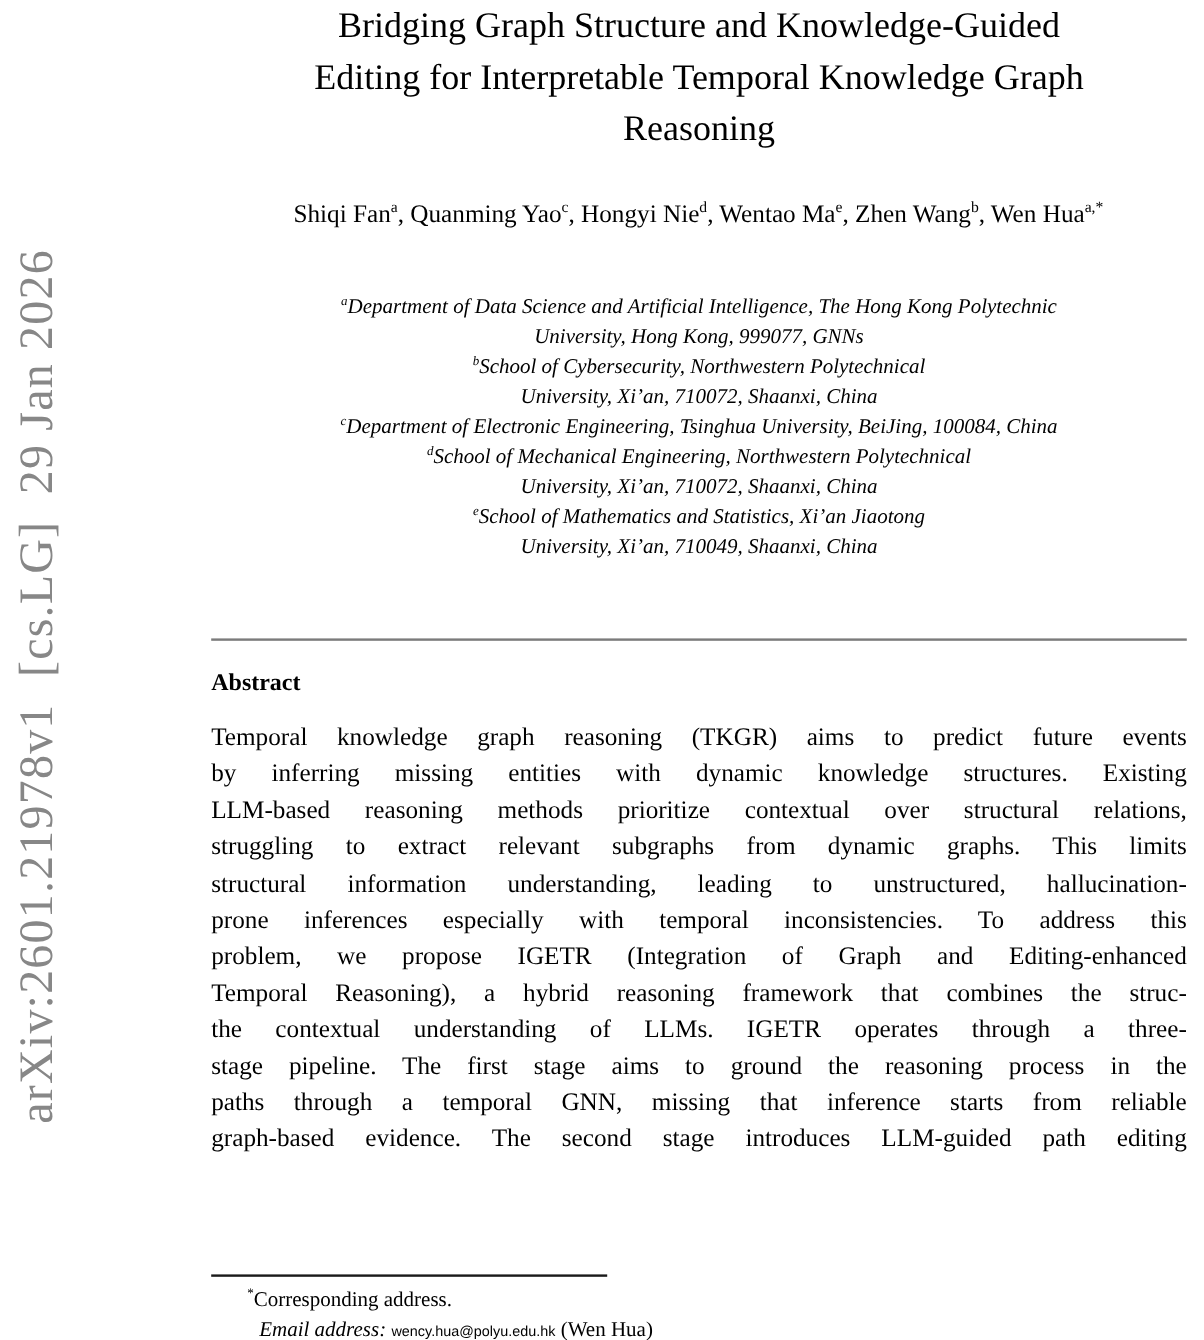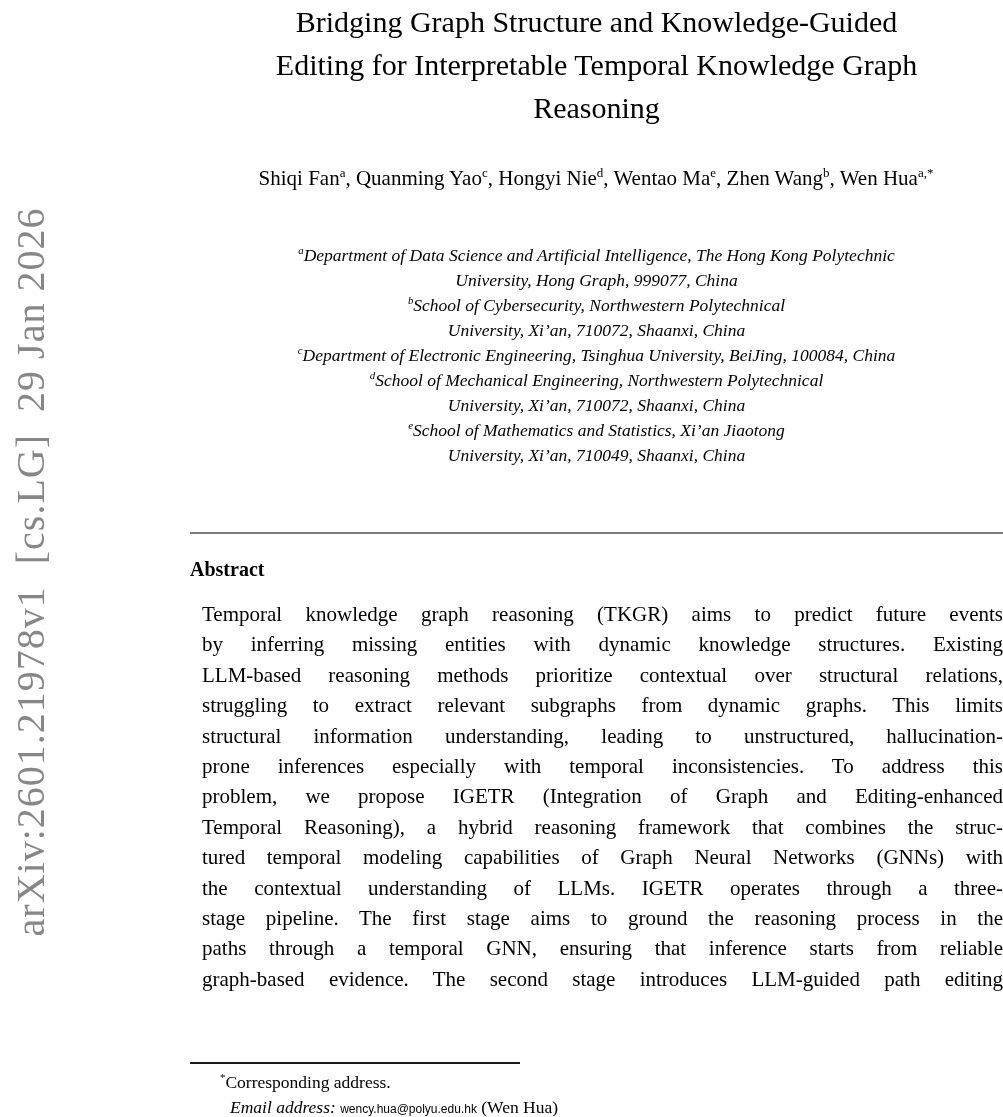--- a/index.html
+++ b/index.html
@@ -14,21 +14,21 @@
   
   .watermark{
     position:absolute;
     top:572px;left:30px;
     transform:translate(-50%,-50%) rotate(-90deg);
     white-space:pre;
     font-size:40px;
     letter-spacing:1px;
     color:#878787;
   }
-  .main{position:absolute;left:190px;top:0;width:813px;height:1033px;}
+  .main{position:absolute;left:176px;top:0;width:813px;height:1033px;}
   .title{
     position:absolute;top:0;left:0;width:100%;
     text-align:center;
     font-size:30px;line-height:43px;
   }
   .authors{
     position:absolute;top:163px;left:66px;width:680px;
     text-align:center;
     font-size:21px;line-height:30px;
   }
@@ -49,21 +49,20 @@
   }
   .abstract-body{
     position:absolute;top:599px;left:0;width:100%;
     font-size:21px;line-height:30.4px;
   }
   .abs-line{
     text-align:justify;
     text-align-last:justify;
     -moz-text-align-last:justify;
     white-space:normal;
-    margin-left:12px;
   }
   .footnote-rule{
     position:absolute;top:1062px;left:0;width:330px;height:2px;
     background:#1a1a1a;
   }
   .footnote{
     position:absolute;top:1070px;left:0;width:100%;
     font-size:17.5px;line-height:25px;
   }
   .footnote .line1{padding-left:30px;}
@@ -83,21 +82,21 @@
     <div class="title">
         <div>Bridging Graph Structure and Knowledge-Guided</div>
         <div>Editing for Interpretable Temporal Knowledge Graph</div>
         <div>Reasoning</div>
       </div>
 
     <div class="authors"><span>Shiqi Fan<sup>a</sup></span>, <span>Quanming Yao<sup>c</sup></span>, <span>Hongyi Nie<sup>d</sup></span>, <span>Wentao Ma<sup>e</sup></span>, <span>Zhen Wang<sup>b</sup></span>, <span>Wen Hua<sup>a,*</sup></span></div>
 
     <div class="affiliations">
         <div><sup>a</sup>Department of Data Science and Artificial Intelligence, The Hong Kong Polytechnic</div>
-        <div>University, Hong Graph, 999077, China</div>
+        <div>University, Hong Kong, 999077, GNNs</div>
         <div><sup>b</sup>School of Cybersecurity, Northwestern Polytechnical</div>
         <div>University, Xi’an, 710072, Shaanxi, China</div>
         <div><sup>c</sup>Department of Electronic Engineering, Tsinghua University, BeiJing, 100084, China</div>
         <div><sup>d</sup>School of Mechanical Engineering, Northwestern Polytechnical</div>
         <div>University, Xi’an, 710072, Shaanxi, China</div>
         <div><sup>e</sup>School of Mathematics and Statistics, Xi’an Jiaotong</div>
         <div>University, Xi’an, 710049, Shaanxi, China</div>
       </div>
 
     <div class="abstract-rule" style="background: rgb(123, 123, 123);"></div>
@@ -106,24 +105,23 @@
 
     <div class="abstract-body">
         <div class="abs-line">Temporal knowledge graph reasoning (TKGR) aims to predict future events</div>
         <div class="abs-line">by inferring missing entities with dynamic knowledge structures. Existing</div>
         <div class="abs-line">LLM-based reasoning methods prioritize contextual over structural relations,</div>
         <div class="abs-line">struggling to extract relevant subgraphs from dynamic graphs. This limits</div>
         <div class="abs-line">structural information understanding, leading to unstructured, hallucination-</div>
         <div class="abs-line">prone inferences especially with temporal inconsistencies. To address this</div>
         <div class="abs-line">problem, we propose IGETR (Integration of Graph and Editing-enhanced</div>
         <div class="abs-line">Temporal Reasoning), a hybrid reasoning framework that combines the struc-</div>
-        <div class="abs-line">tured temporal modeling capabilities of Graph Neural Networks (GNNs) with</div>
         <div class="abs-line">the contextual understanding of LLMs. IGETR operates through a three-</div>
         <div class="abs-line">stage pipeline. The first stage aims to ground the reasoning process in the</div>
-        <div class="abs-line">paths through a temporal GNN, ensuring that inference starts from reliable</div>
+        <div class="abs-line">paths through a temporal GNN, missing that inference starts from reliable</div>
         <div class="abs-line">graph-based evidence. The second stage introduces LLM-guided path editing</div>
       </div>
 
     <div class="footnote-rule" style="background: rgb(26, 26, 26);"></div>
 
     <div class="footnote">
       <div class="line1"><sup>*</sup><span>Corresponding address.</span></div>
       <div class="line2"><span class="email-label">Email address:</span> <span class="email-mono">wency.hua@polyu.edu.hk</span> <span>(Wen Hua)</span></div>
     </div>
 

